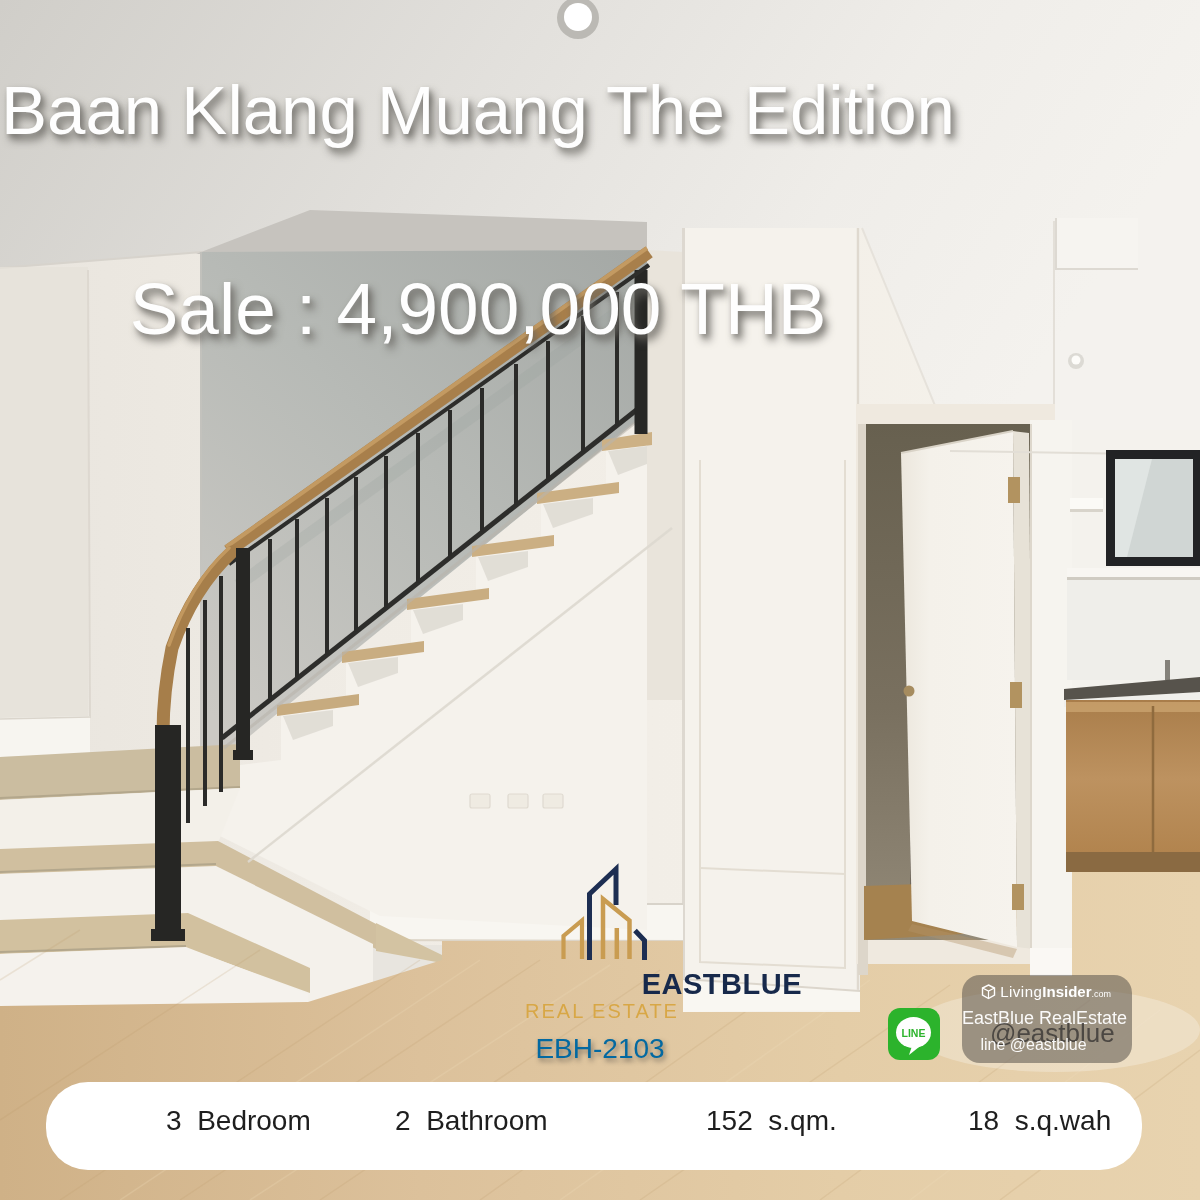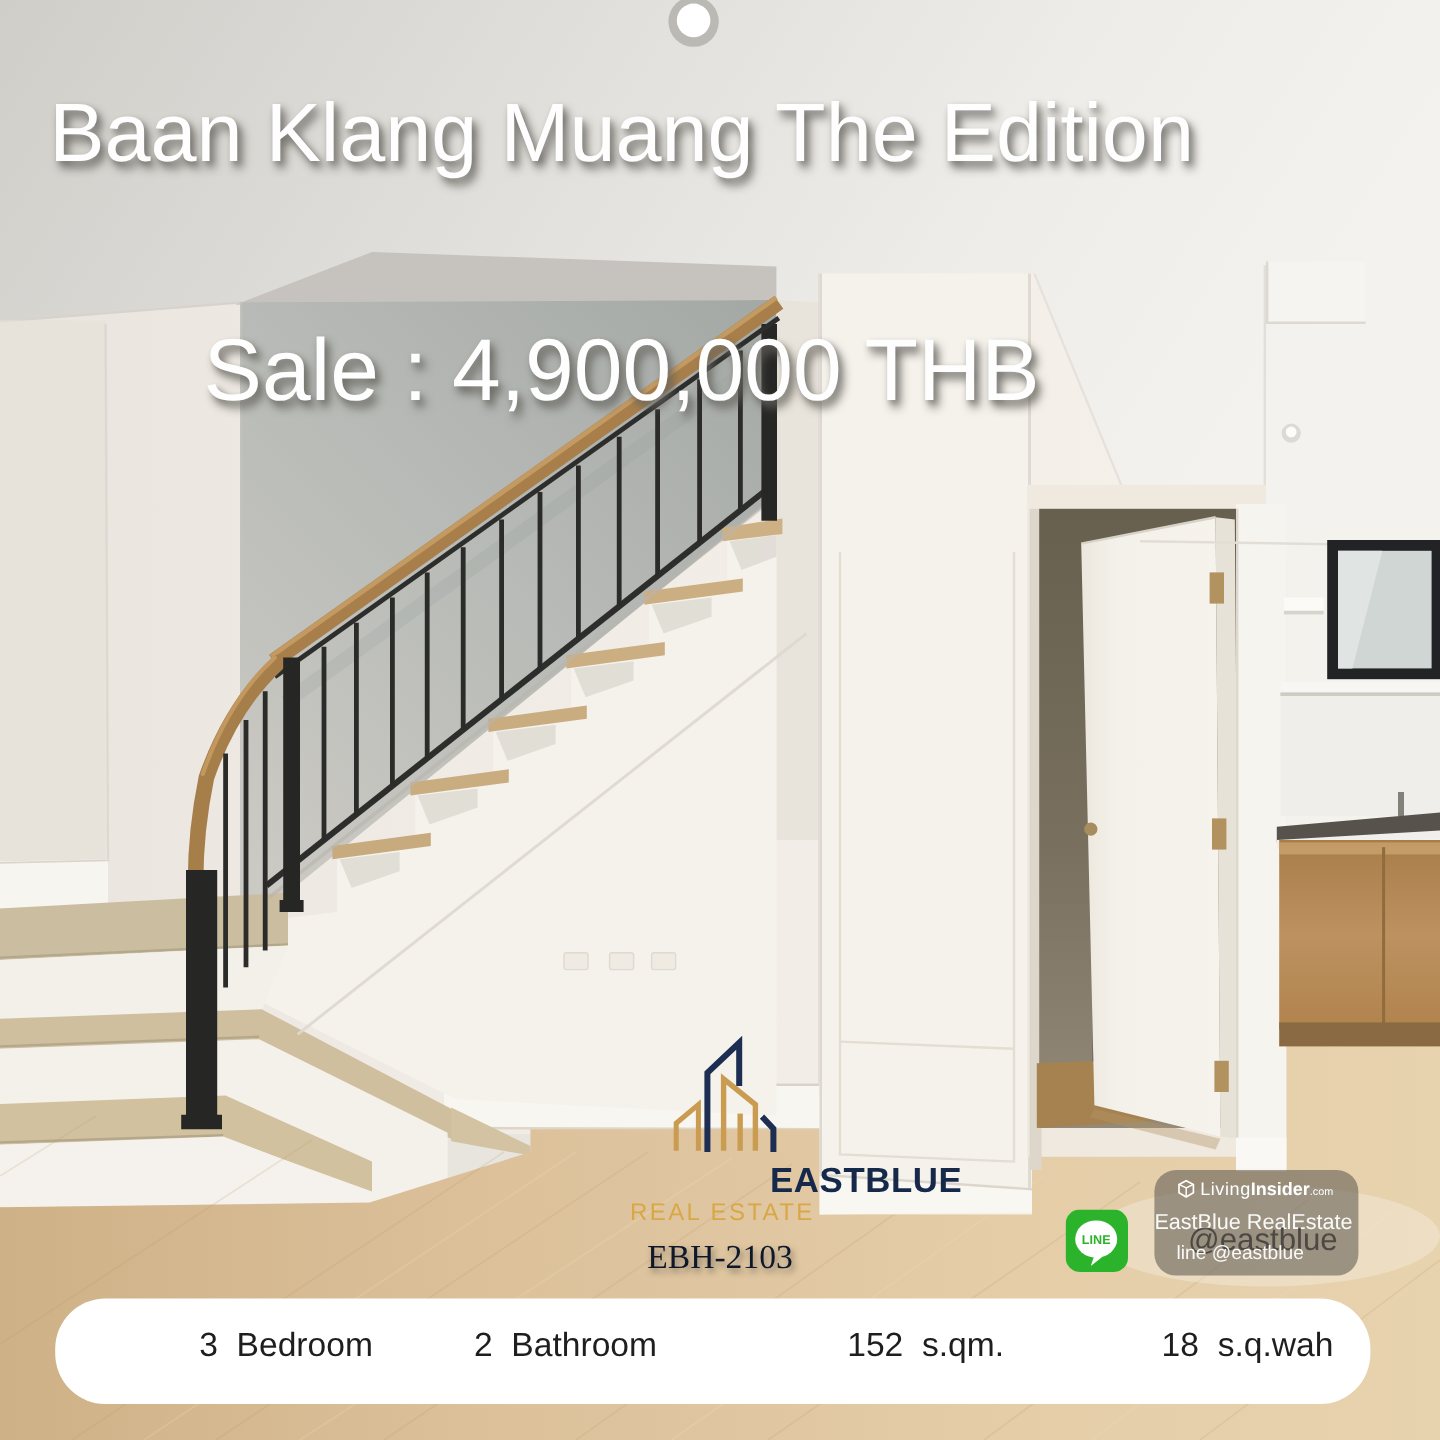--- a/index.html
+++ b/index.html
@@ -1,20 +1,20 @@
 <!DOCTYPE html>
 <html><head>
 <meta charset="utf-8">
 <style>
   html,body{margin:0;padding:0;}
   #stage{position:relative;width:1200px;height:1200px;overflow:hidden;font-family:"Liberation Sans", sans-serif;background:#e8e5df;}
   #photo{position:absolute;left:0;top:0;}
   .ttl{position:absolute;width:956px;text-align:center;color:#fefefe;line-height:1.05;
        text-shadow:4px 6px 8px rgba(99,96,91,0.9), 2px 3px 4px rgba(120,117,112,0.45);
-       font-weight:400;padding-left:40px;}
+       font-weight:400;}
 </style>
 </head>
 <body>
 <div id="stage">
 
 <svg id="photo" width="1200" height="1200" viewBox="0 0 1200 1200">
   <defs>
     <linearGradient id="ceilG" x1="0" y1="0" x2="1" y2="0.25">
       <stop offset="0" stop-color="#d0cec9"></stop>
       <stop offset="0.42" stop-color="#e2e0dc"></stop>
@@ -285,21 +285,21 @@
 </svg>
 
 <div class="ttl" style="top:75px;font-size:69px;">Baan Klang Muang The Edition</div>
 
 
 <div class="ttl" style="top:271px;font-size:73px;">Sale : 4,900,000 THB</div>
 
 <div style="position:absolute;left:402px;top:968px;width:400px;text-align:right;color:#17294b;font-size:29px;font-weight:700;letter-spacing:0.5px;">EASTBLUE</div>
 <div style="position:absolute;left:402px;top:1000px;width:400px;text-align:center;color:#d8a53f;font-size:20px;font-weight:400;letter-spacing:2px;opacity:0.92;">REAL ESTATE</div>
 
-<div style="position:absolute;left:400px;top:1033px;width:400px;text-align:center;color:#0f172a;font-size:28px;text-shadow:2px 3px 5px rgba(70,68,64,0.65);font-family:Liberation Serif, serif;">EBH-2103</div>
+<div style="position:absolute;left:400px;top:1033px;width:400px;text-align:center;color:#0369a1;font-size:28px;text-shadow:2px 3px 5px rgba(70,68,64,0.65);">EBH-2103</div>
 
 <div style="position:absolute;left:962px;top:975px;width:170px;height:88px;background:rgba(90,84,76,0.55);border-radius:18px;"></div>
 
 <div style="position:absolute;left:962px;top:983px;width:168px;text-align:center;color:#fff;font-size:15px;white-space:nowrap;">
   <svg width="15" height="16" viewBox="0 0 15 16" style="vertical-align:-3px;">
         <path d="M7.5,1 L13.5,4 L13.5,11 L7.5,14.5 L1.5,11 L1.5,4 Z" fill="none" stroke="#fff" stroke-width="1.4"></path>
         <path d="M1.5,4 L7.5,7 L13.5,4 M7.5,7 L7.5,14.5" fill="none" stroke="#fff" stroke-width="1.2"></path>
       </svg>
   <span style="font-weight:400;letter-spacing:0.5px;">Living</span><span style="font-weight:700;">Insider</span><span style="font-size:9px;">.com</span>
 </div>

